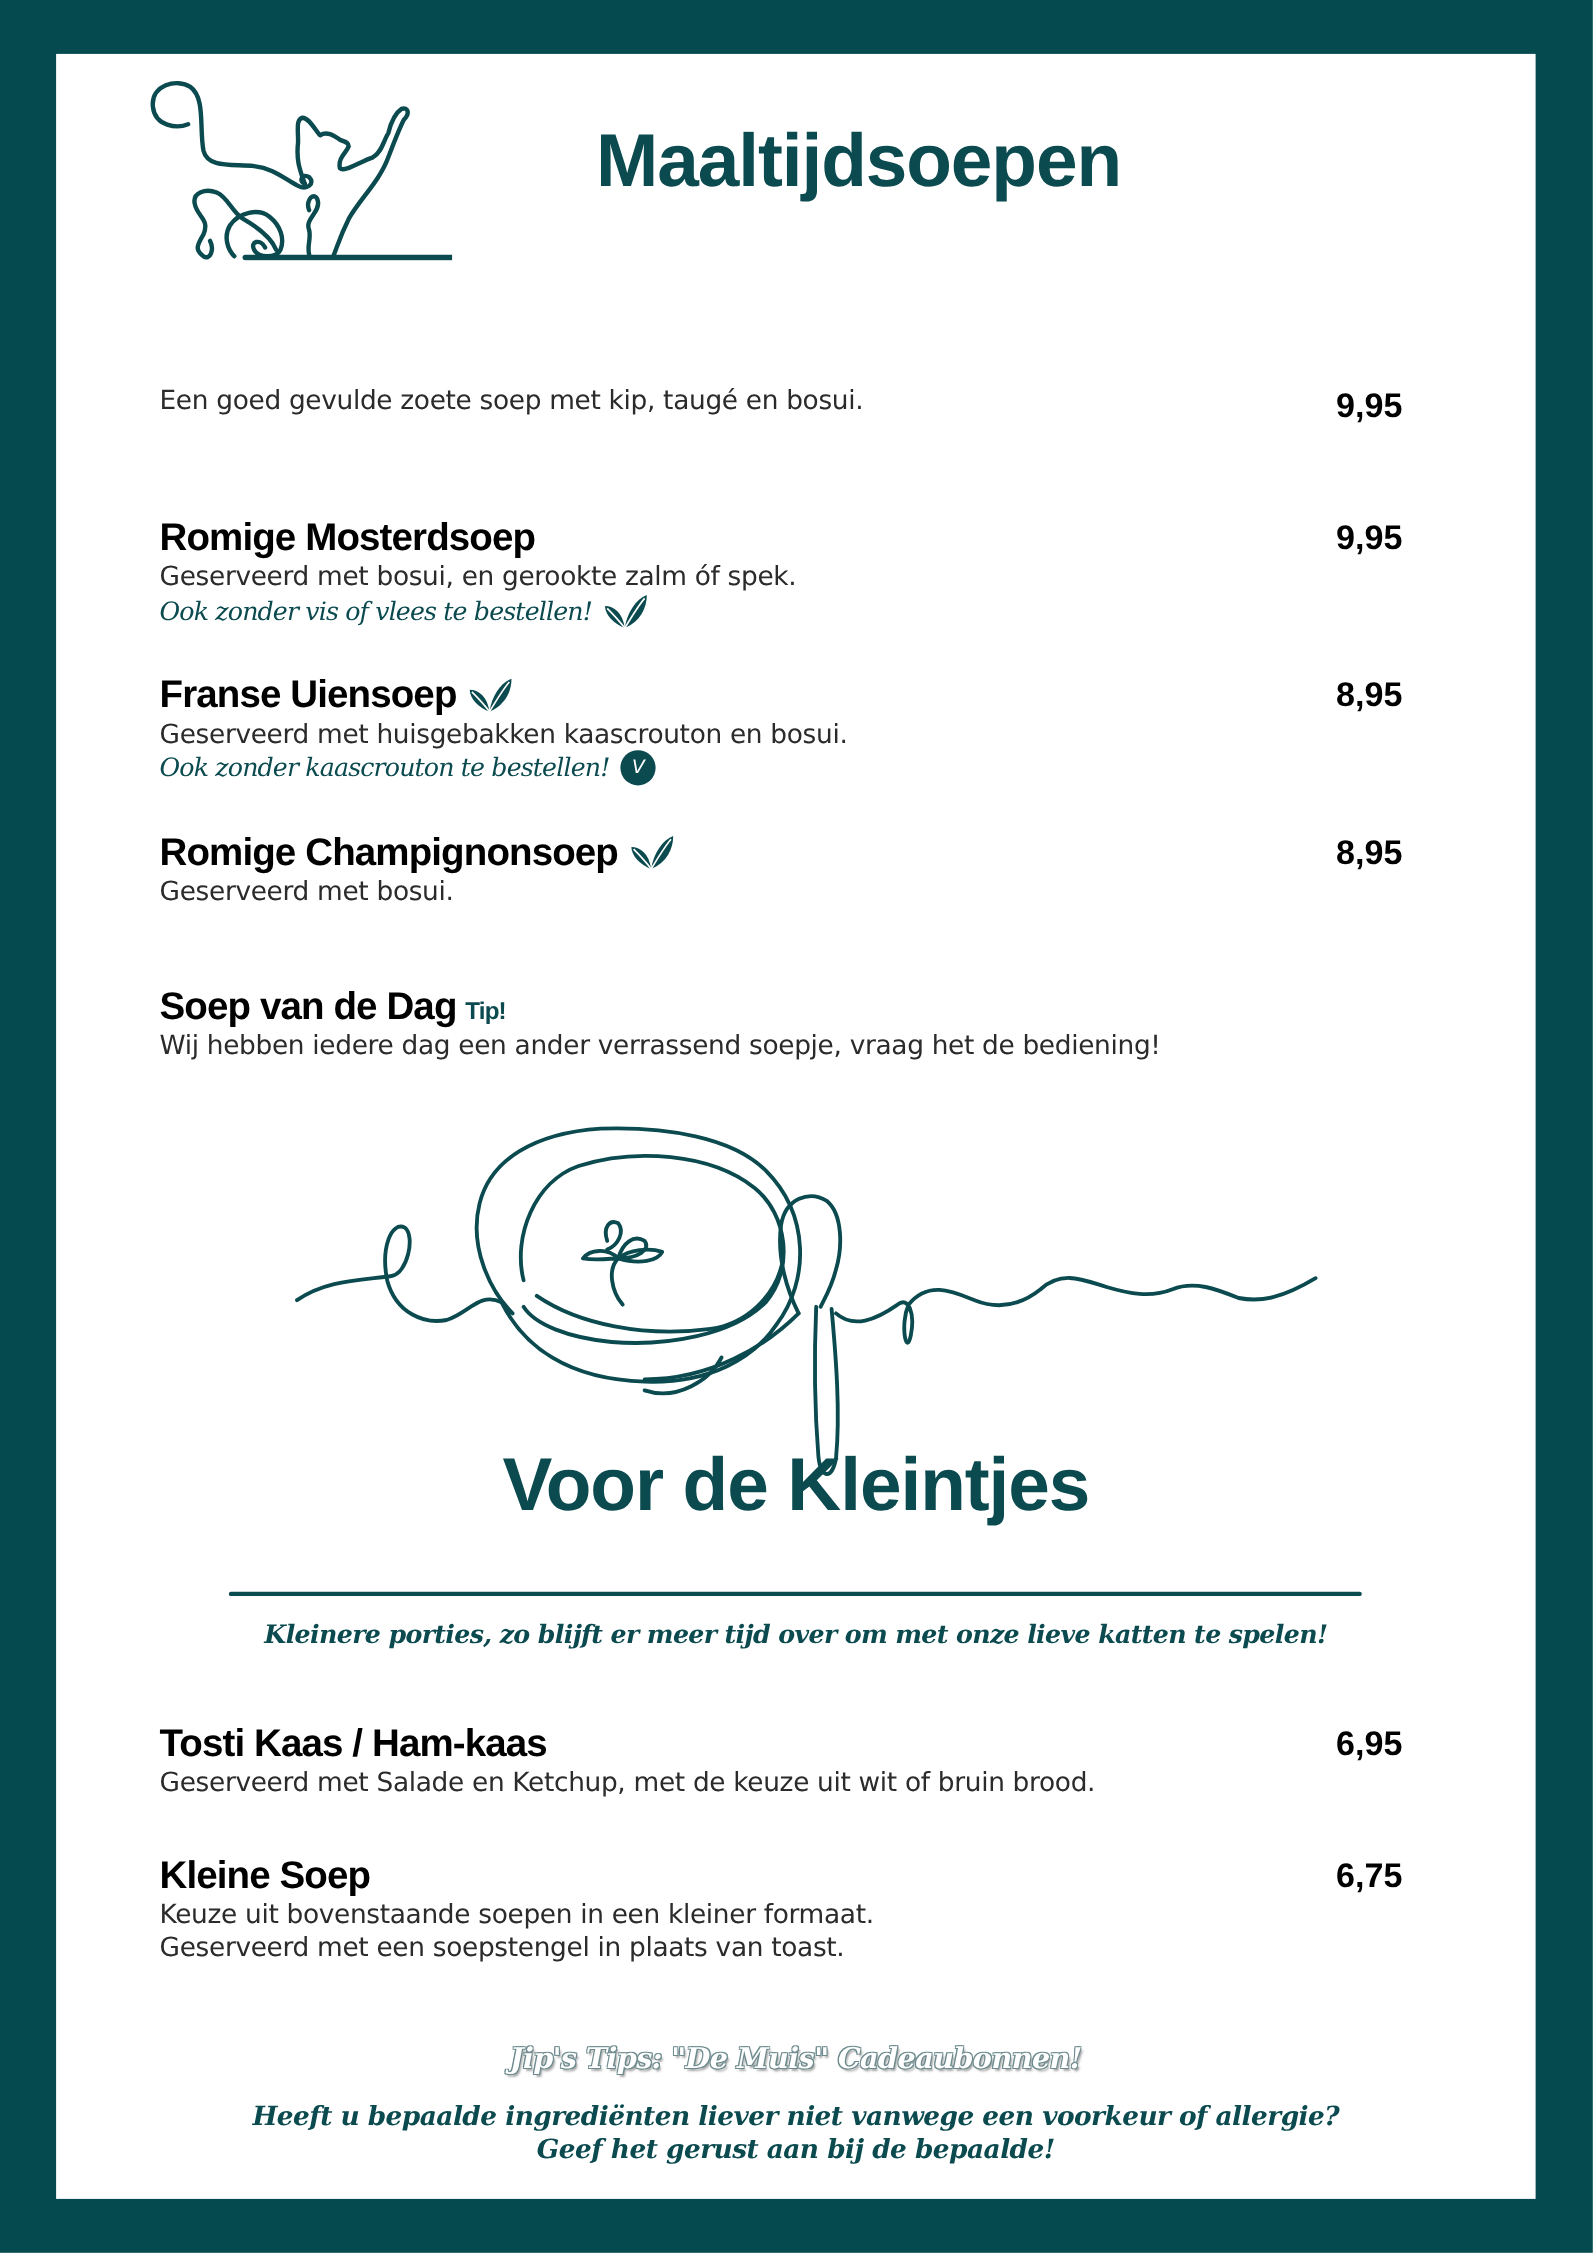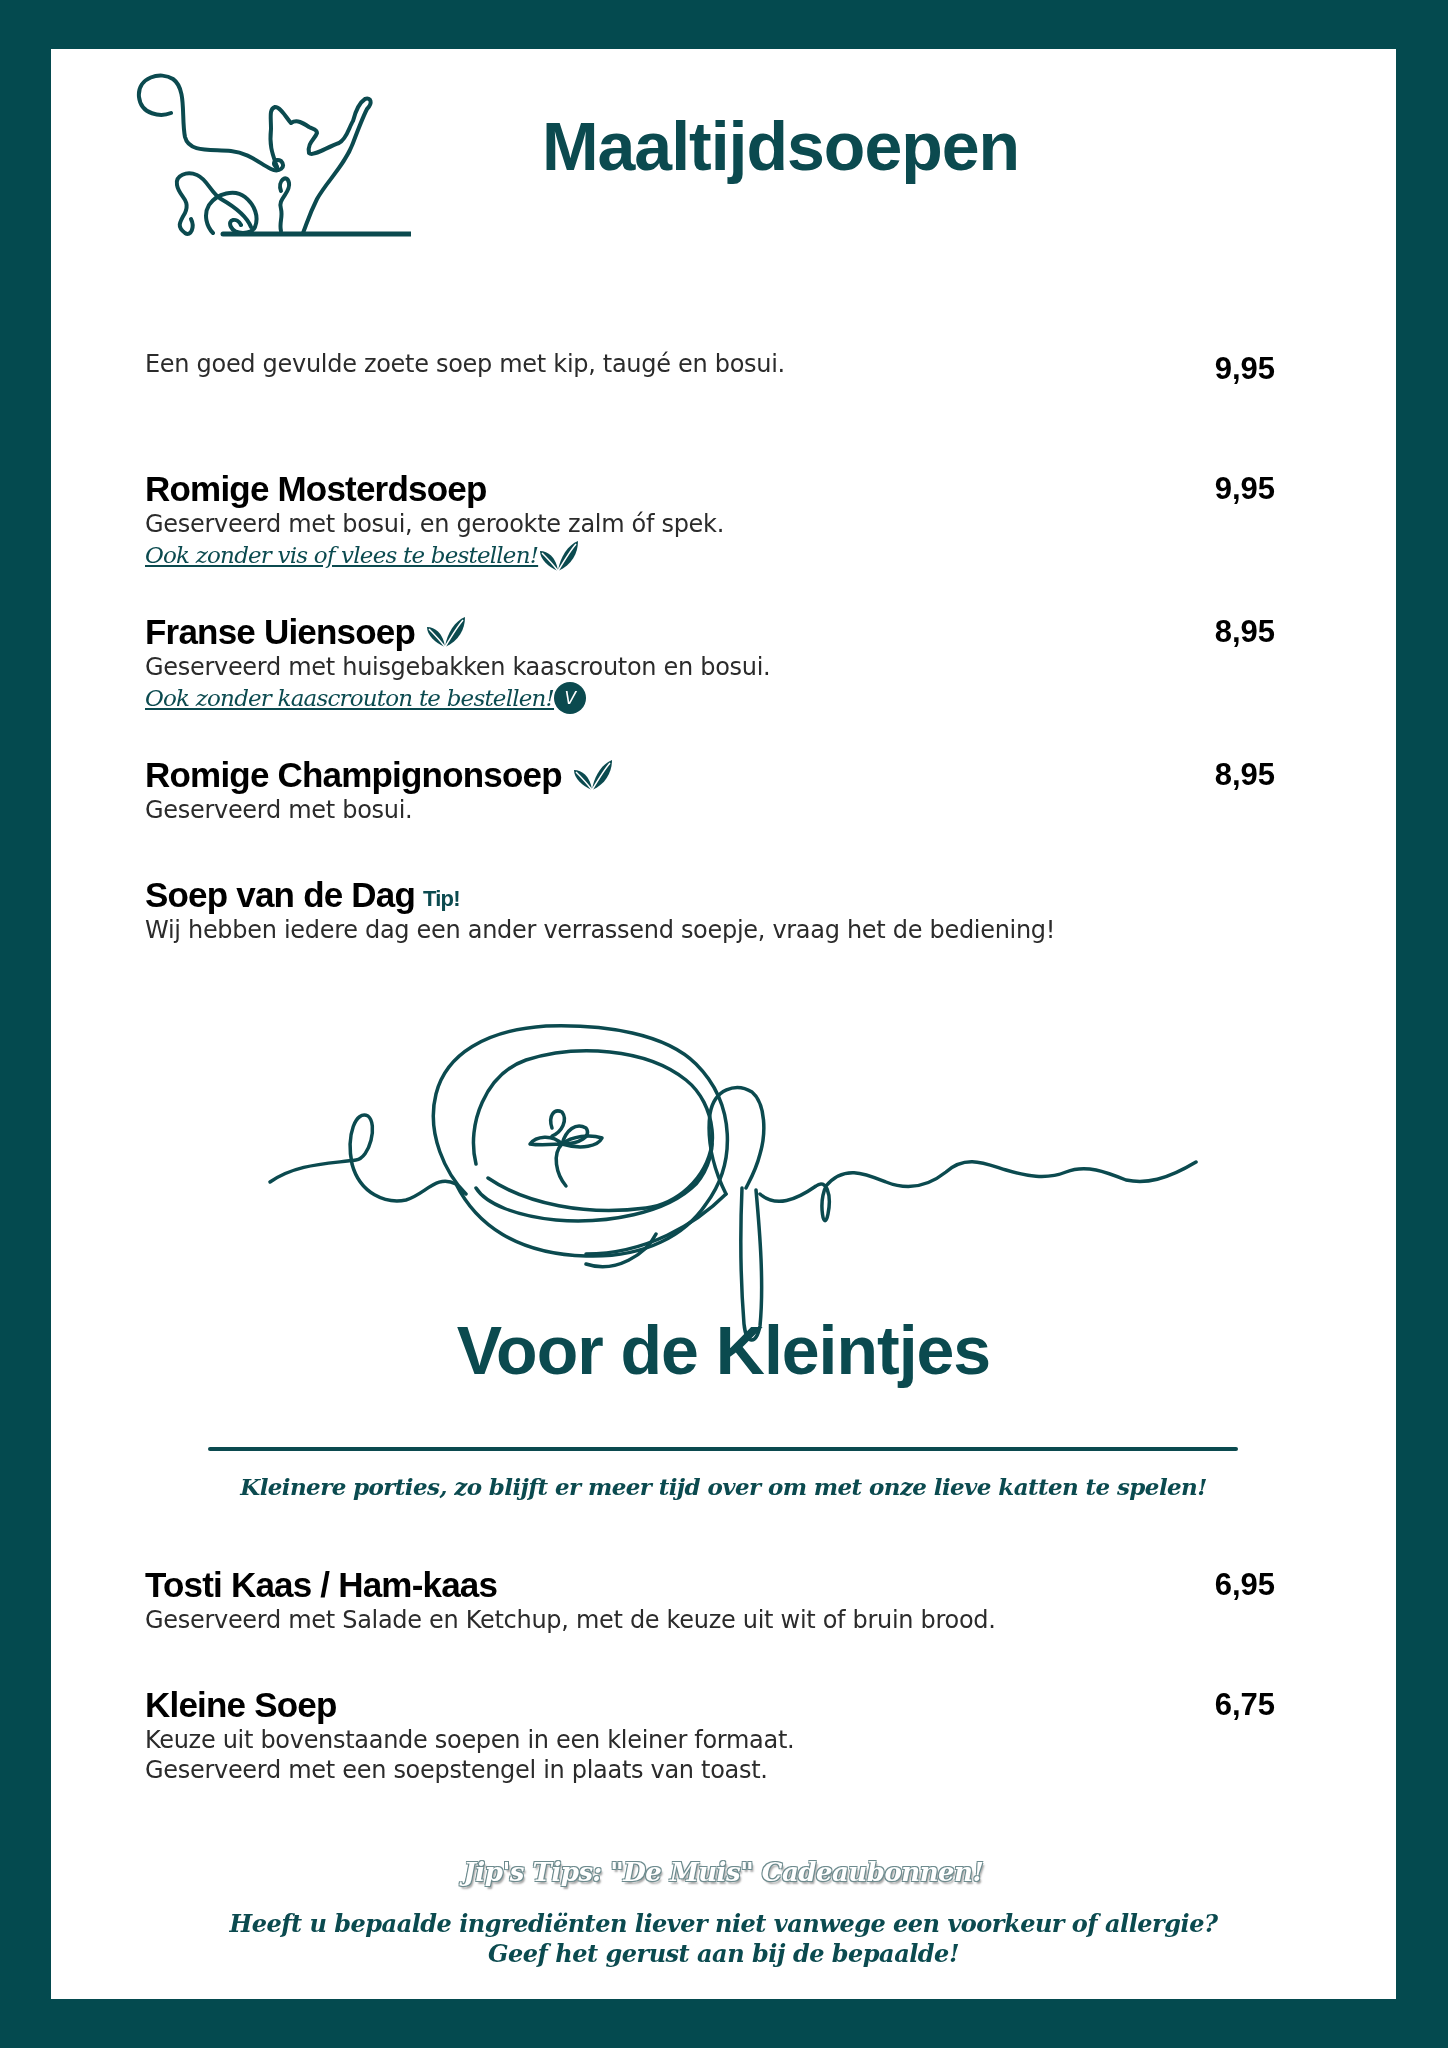--- a/index.html
+++ b/index.html
@@ -72,23 +72,23 @@
     white-space: nowrap;
   }
   .item-note {
     font-family: "DejaVu Serif", serif;
     font-style: italic;
     font-size: 23px;
     color: #0b4a4f;
     line-height: 32px;
     letter-spacing: -0.8px;
     display: inline-flex;
-    align-items: flex-start;
-    white-space: nowrap;
-    text-decoration: underline;
+    align-items: flex-end;
+    gap: 10px;
+    white-space: nowrap;
   }
   .tip-badge {
     font-family: "Liberation Sans", sans-serif;
     font-weight: bold;
     font-size: 22px;
     color: #0b4a4f;
     margin-left: -2px;
     position: relative; top: 4px;
   }
   .v-badge {
@@ -182,21 +182,21 @@
         <path d="M20 32 C10 28 2 20 2 12 C10 12 18 18 20 32 Z" fill="#0b4a4f"></path>
         <path d="M20 32 C22 18 30 6 40 2 C40 14 34 26 20 32 Z" fill="#0b4a4f"></path>
         <path d="M20 32 C14 24 8 18 4 14" stroke="#fff" stroke-width="1.5" fill="none"></path>
         <path d="M20 32 C26 22 32 12 38 5" stroke="#fff" stroke-width="1.5" fill="none"></path>
       </svg>
     </div>
     <div class="item-price">8,95</div>
     <div class="item-desc">Geserveerd met bosui.</div>
   </div>
 
-  <div class="item" style="top:826px;">
+  <div class="item" style="top:846px;">
     <div class="item-name">
       <span>Soep van de Dag</span>
       <span class="tip-badge">Tip!</span>
     </div>
     <div class="item-desc">Wij hebben iedere dag een ander verrassend soepje, vraag het de bediening!</div>
   </div>
 
   <svg class="abs" style="left:215px; top:955px;" width="960" height="380" viewBox="0 0 960 380" fill="none" stroke="#0b4a4f" stroke-width="3.5" stroke-linecap="round" stroke-linejoin="round">
     <path d="M4 178 C30 160 60 160 90 156 C104 154 112 120 102 112 C90 106 80 130 86 160 C94 190 120 200 140 196 C160 190 170 170 190 180"></path>
     <path d="M190 180 C210 220 250 250 320 252 C380 254 420 230 440 200 C470 160 470 100 430 60 C400 30 340 20 280 22 C220 26 180 50 170 90 C160 130 180 170 200 190"></path>

